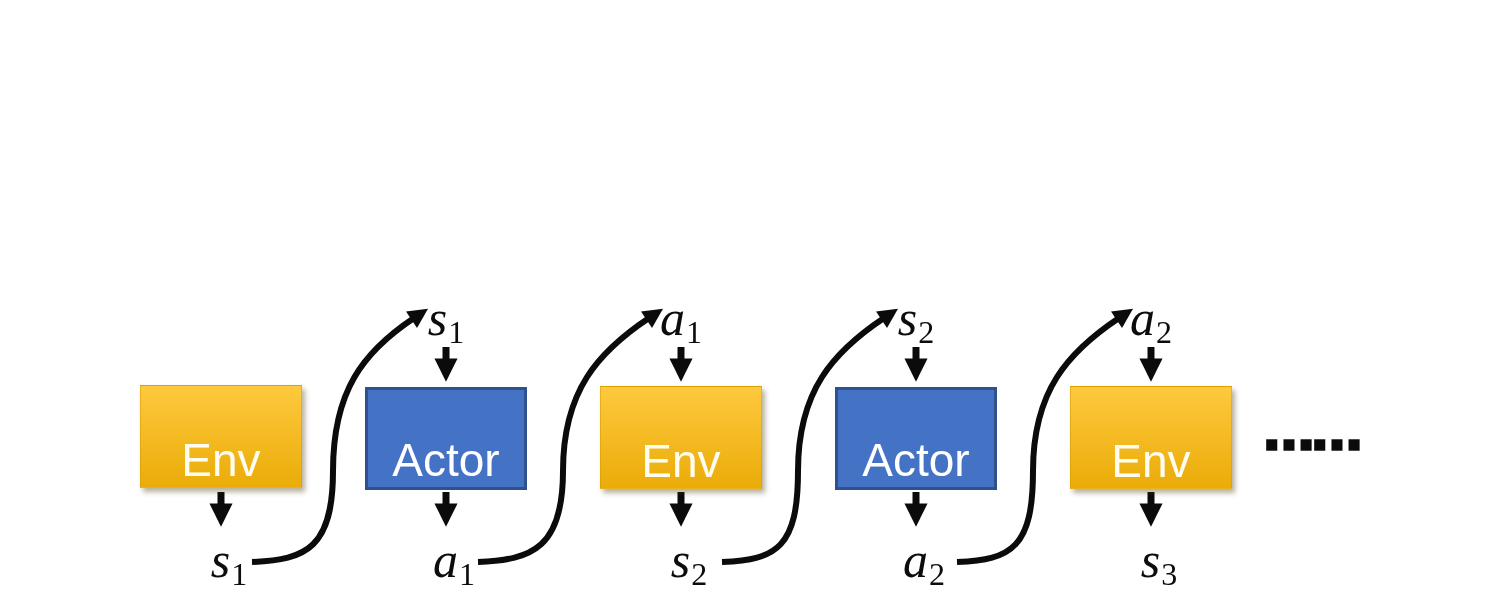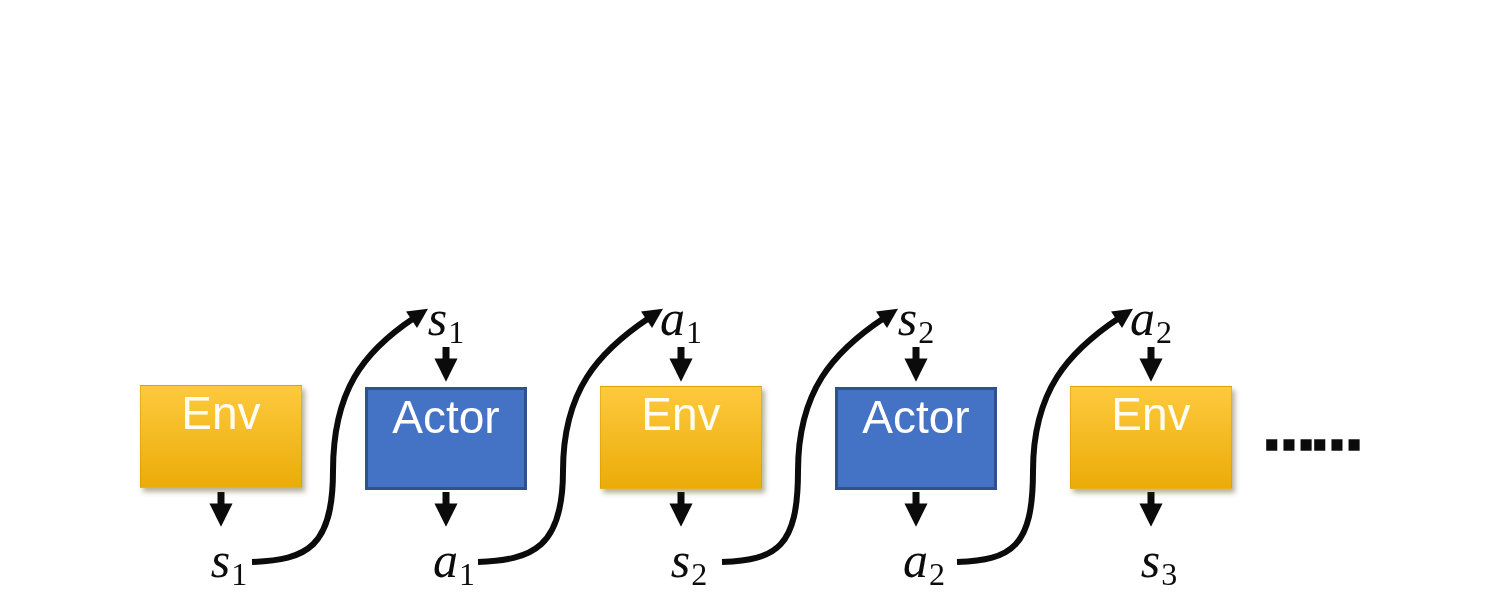--- a/index.html
+++ b/index.html
@@ -10,21 +10,21 @@
   .title{
     position:absolute;left:116px;top:118px;margin:0;
     font-size:76px;font-weight:300;letter-spacing:-1px;color:#0e0e0e;
     font-family:"Liberation Sans",sans-serif;white-space:nowrap;
   }
   .arrows{position:absolute;left:0;top:0;}
   .arrow-stroke{stroke:var(--ink,#0b0b0b);fill:none;}
   .head{fill:var(--ink,#0b0b0b);}
   .box{
     position:absolute;width:162px;height:103px;box-sizing:border-box;
-    display:flex;align-items:flex-start;justify-content:center;
+    display:flex;align-items:flex-end;justify-content:center;
     font-size:46px;
   }
   .box.env{
     background:linear-gradient(180deg,var(--env-top,#FEC93E),var(--env-bottom,#EAAC08));
     color:var(--env-text,#FFFDF2);
     box-shadow:3px 4px 5px rgba(70,50,0,.38);
     border:1px solid rgba(205,150,0,.45);
   }
   .box.actor{
     background:var(--actor-fill,#4472C4);

